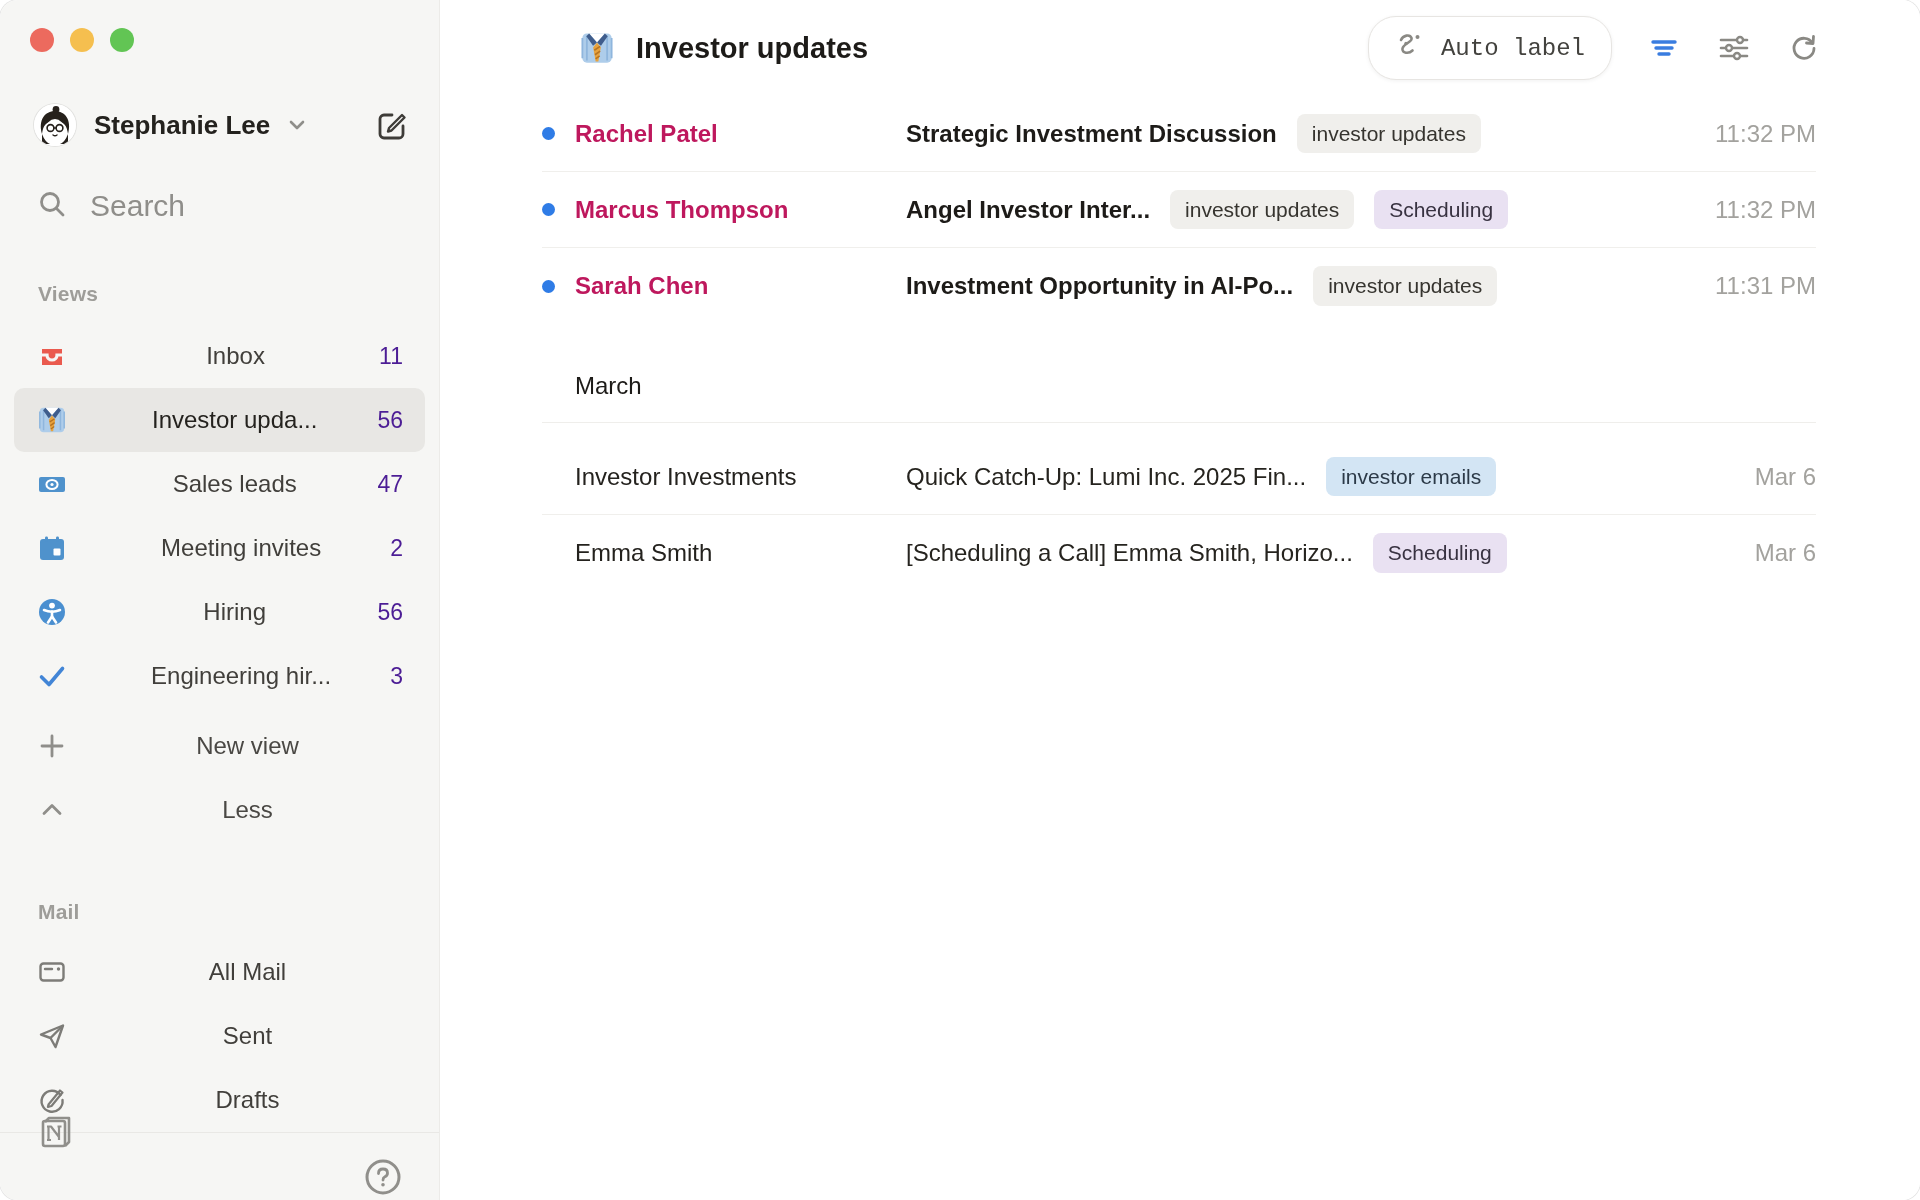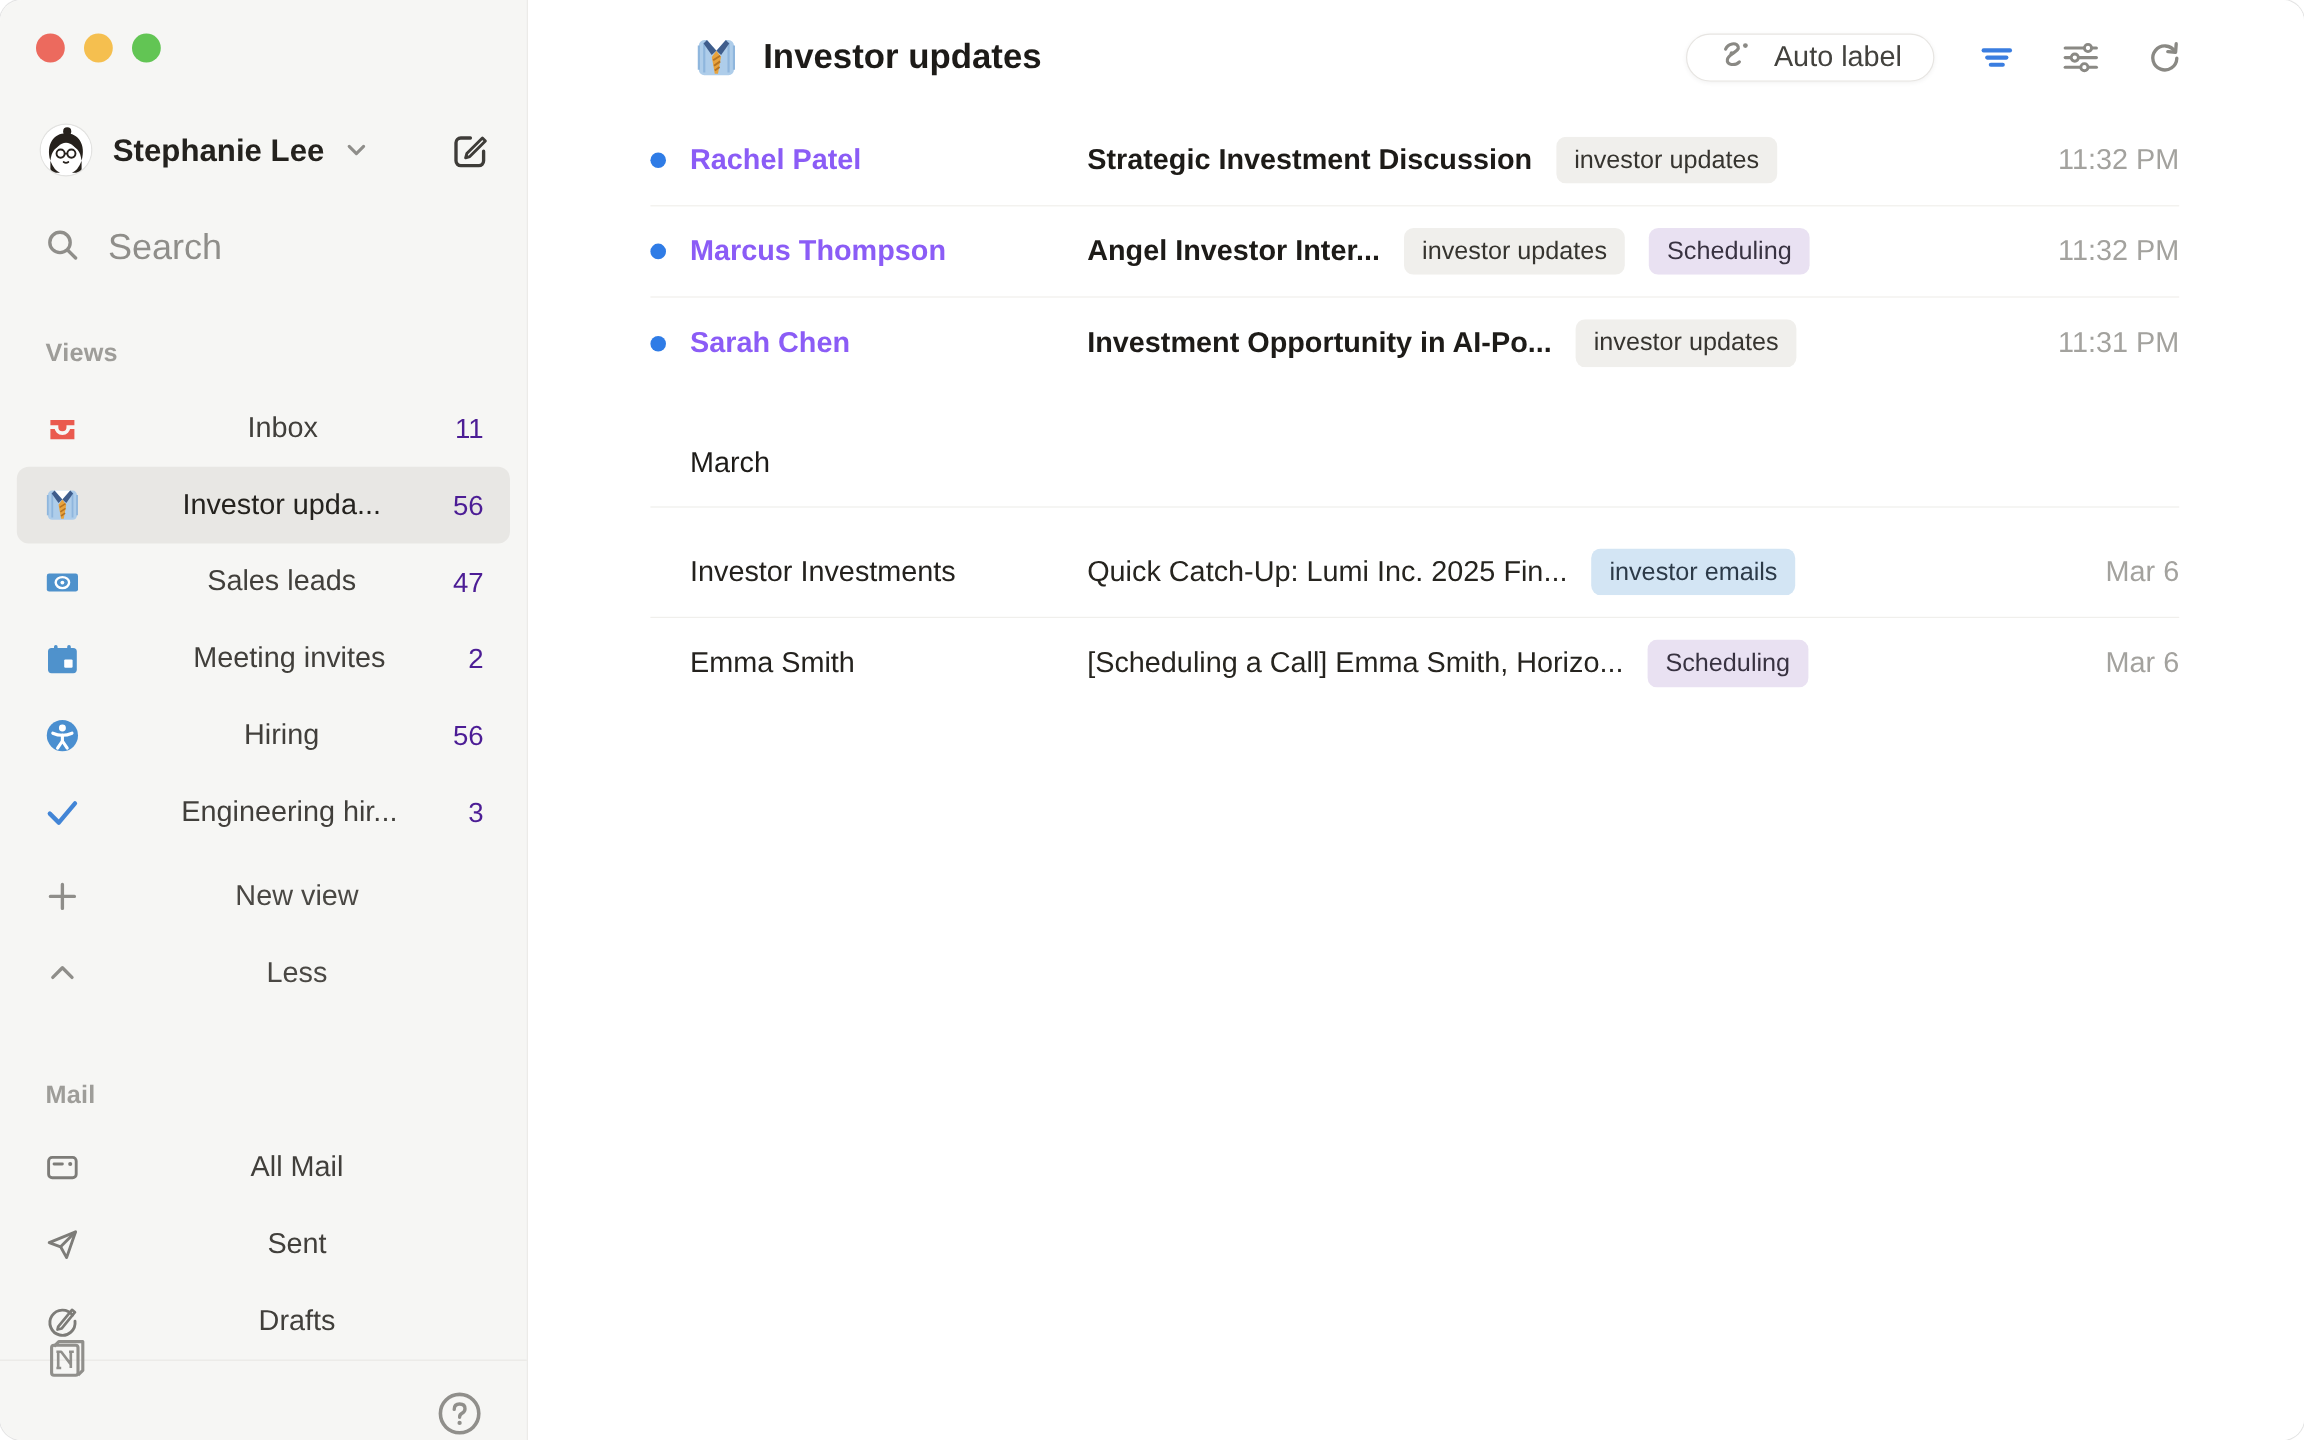--- a/index.html
+++ b/index.html
@@ -39,31 +39,31 @@
   .sidebar-footer{margin-top:auto;border-top:1px solid #e9e8e5;height:88px;display:flex;align-items:center;padding:0 36px;box-sizing:border-box;}
   .footer-icons{display:flex;gap:42px;align-items:center;flex-direction:column;}
   .help-btn{margin-left:auto;display:flex;align-items:center;}
 
   
   .main{flex:1;display:flex;flex-direction:column;background:#ffffff;min-width:0;}
   .main-header{height:96px;display:flex;align-items:center;padding:0 98px 0 138px;box-sizing:border-box;}
   .view-emoji{width:38px;height:38px;display:flex;align-items:center;justify-content:center;}
   .view-title{margin-left:20px;font-size:29px;font-weight:700;color:#1d1b18;}
   .header-actions{margin-left:auto;display:flex;align-items:center;gap:34px;}
-  .auto-label-btn{display:flex;align-items:center;gap:14px;height:40px;padding:0 26px;border:1px solid #e7e5e2;border-radius:28px;background:#ffffff;box-shadow:0 1px 4px rgba(0,0,0,0.06);cursor:default;}
+  .auto-label-btn{display:flex;align-items:center;gap:14px;height:64px;padding:0 26px;border:1px solid #e7e5e2;border-radius:28px;background:#ffffff;box-shadow:0 1px 4px rgba(0,0,0,0.06);cursor:default;font-family:Liberation Mono, monospace;}
   .auto-label-text{font-size:24px;color:#43423e;}
   .icon-btn{width:36px;height:36px;display:flex;align-items:center;justify-content:center;cursor:default;}
 
   .list{padding:0 104px 0 102px;}
   .mail-row{display:grid;grid-template-columns:33px 331px 1fr auto;align-items:center;height:76px;}
   .mail-row.bordered{border-bottom:1px solid #f0efec;height:75px;}
   .dot-cell{display:flex;align-items:center;}
   .unread-dot{width:13px;height:13px;border-radius:50%;background:#2f7ce6;}
   .sender{font-size:24px;color:#24221e;white-space:nowrap;overflow:hidden;padding-right:16px;}
-  .sender.unread{font-weight:700;color:#8b5cf6;}
+  .sender.unread{font-weight:700;color:#be185d;}
   .subject-cell{display:flex;align-items:center;gap:20px;min-width:0;overflow:hidden;}
   .subject{font-size:24px;color:#26241f;white-space:nowrap;}
   .subject.unread{font-weight:600;color:#1d1b18;}
   .tag{font-size:21px;padding:7px 15px;border-radius:8px;white-space:nowrap;line-height:1.2;}
   .tag-gray{background:#f0efec;color:#36342f;}
   .tag-purple{background:#e9e1f2;color:#383241;}
   .tag-blue{background:#d3e5f4;color:#2c3a48;}
   .time{font-size:24px;color:#a3a29e;padding-left:24px;white-space:nowrap;}
 
   .month-header{padding:48px 0 22px 33px;font-size:24px;font-weight:500;color:#1d1b18;}

